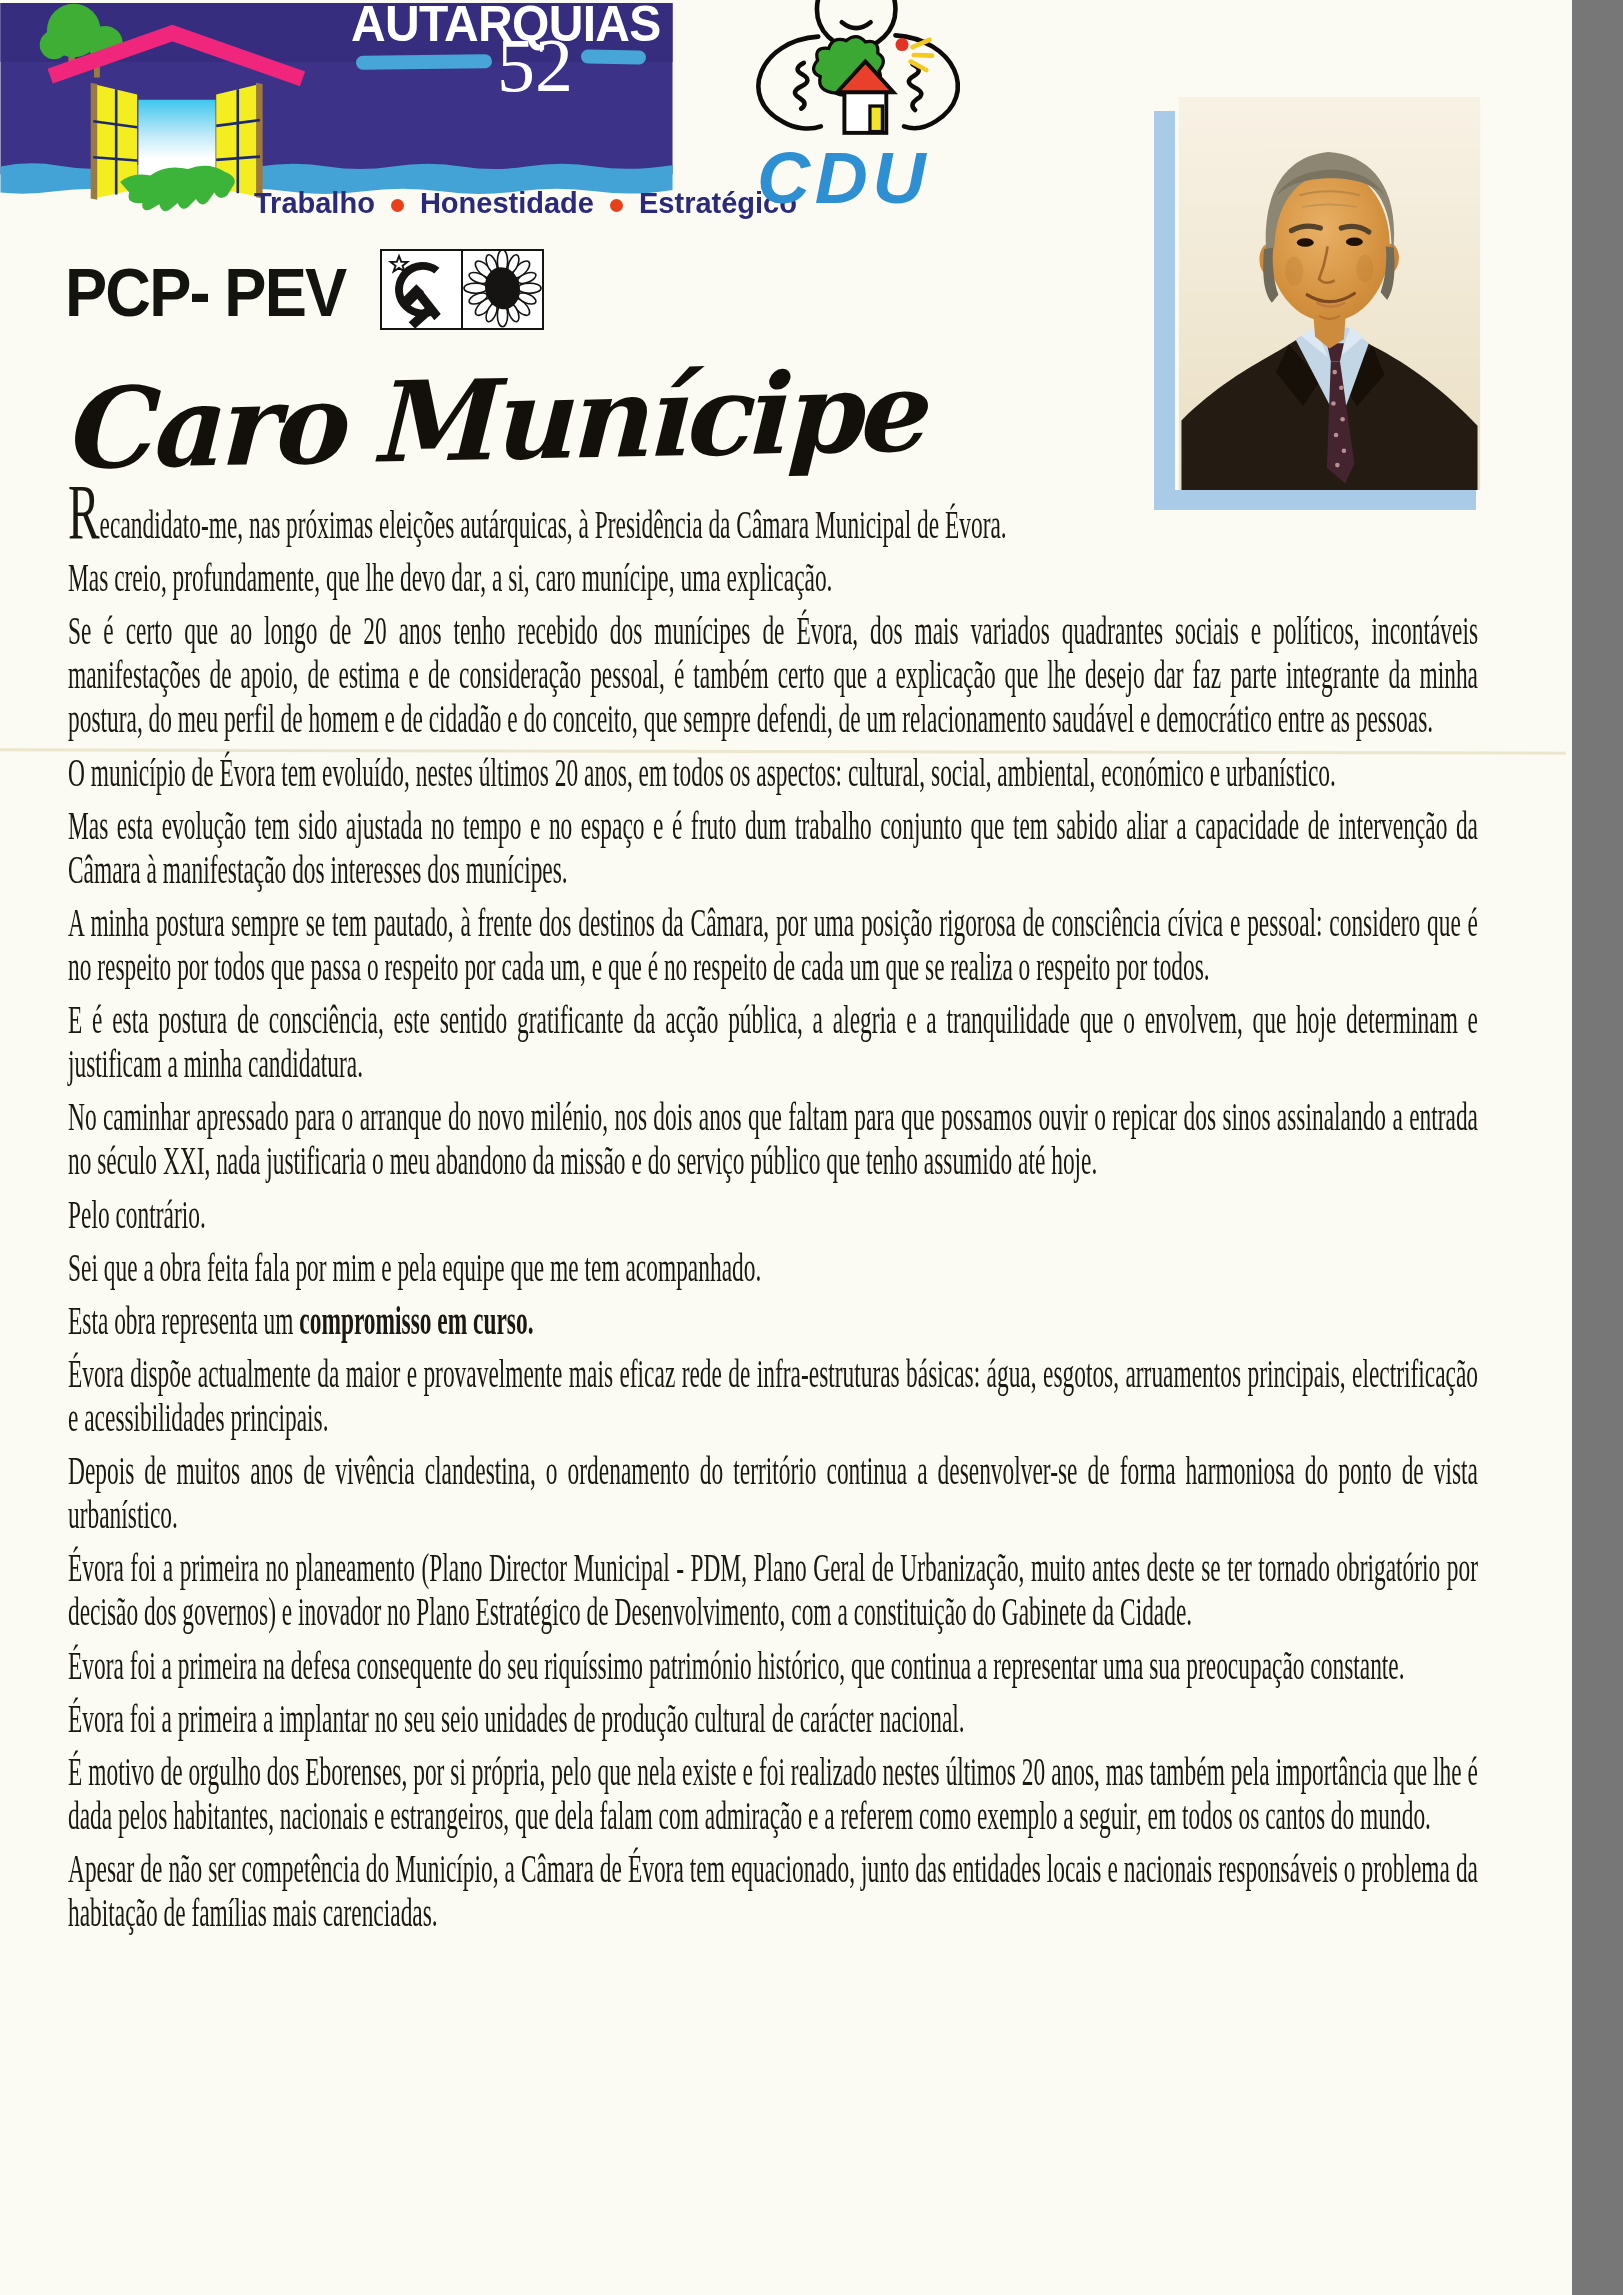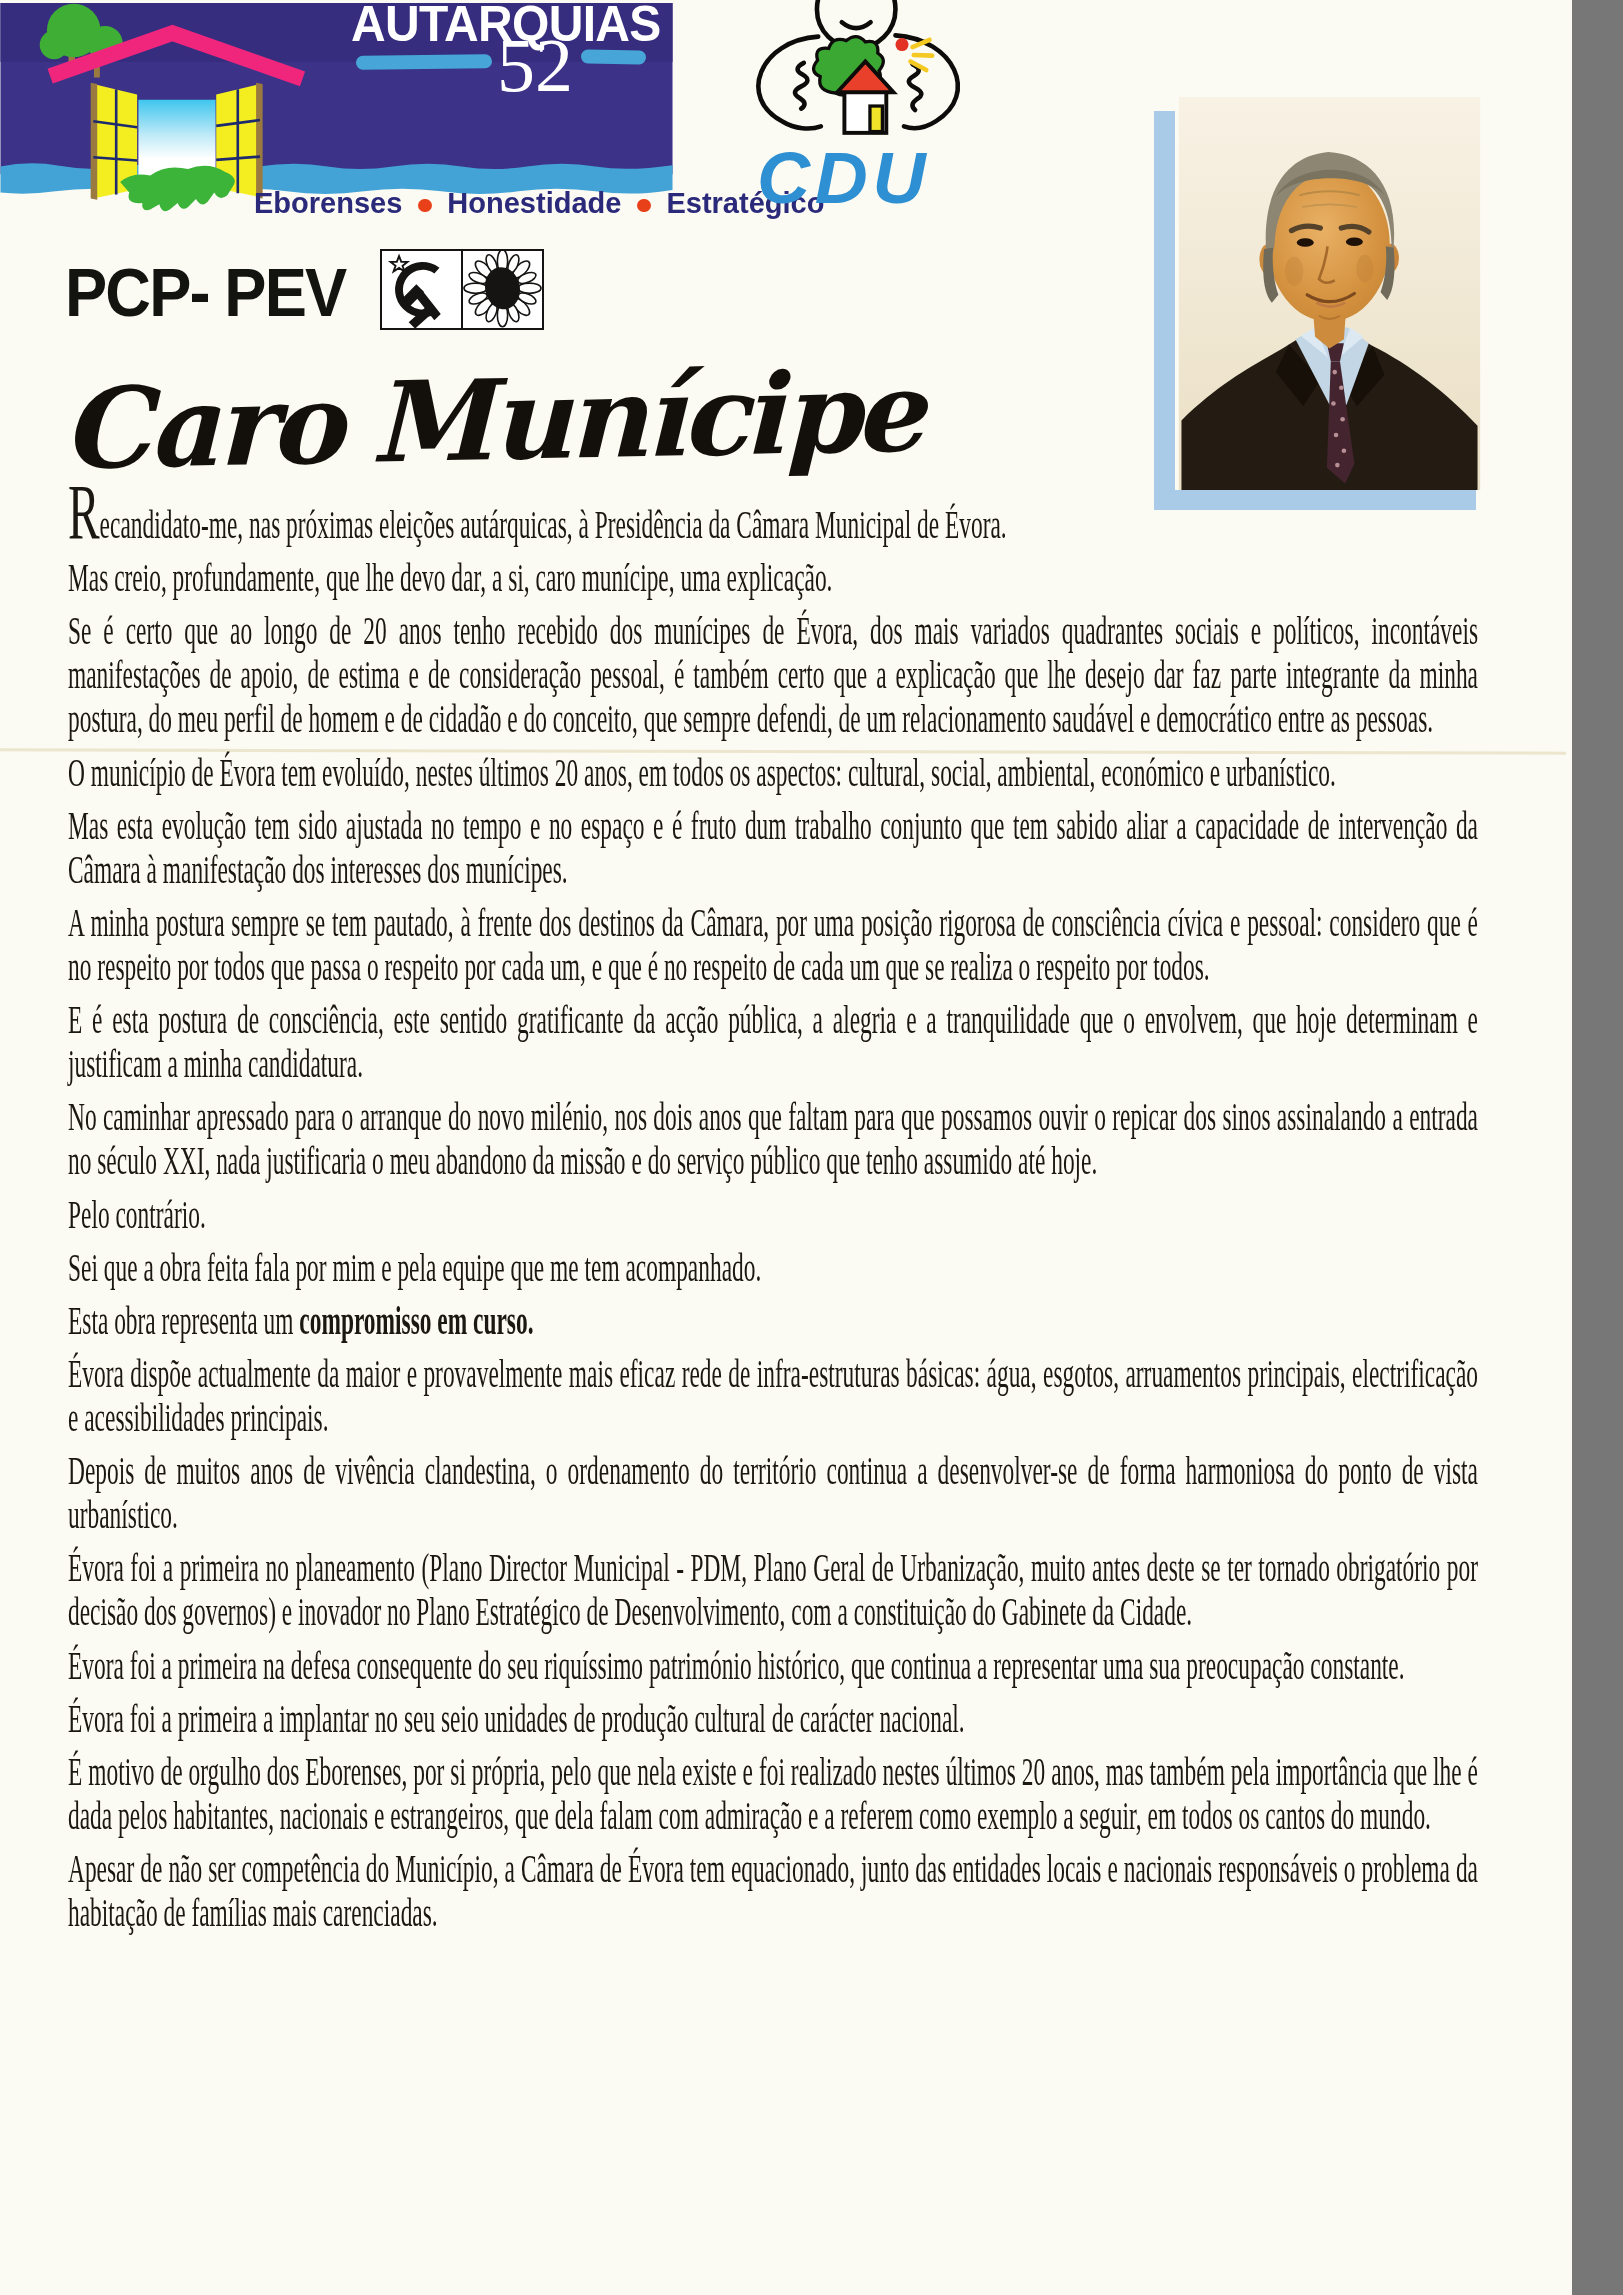--- a/index.html
+++ b/index.html
@@ -139,21 +139,21 @@
 
       <path fill="#3cb43a" d="M183,274 q18,-16 46,-10 q24,-18 58,-10 q30,-12 56,4 q20,8 14,20 l-10,16 q-12,10 -20,-4 l-10,14 q-10,10 -18,-4 l-12,12 q-10,8 -16,-6 l-12,10 q-12,8 -16,-8 l-14,8 q-14,4 -12,-10 q-26,2 -20,-16 Z"></path>
     </svg>
     <div class="autarquias">AUTARQUIAS</div>
     <div class="dash dash-left"></div>
     <div class="dash dash-right"></div>
     <div class="year97">52</div>
   </div>
 
   <div class="motto">
-    <span>Eborenses</span>
+    <span>Trabalho</span>
     <span class="dot"></span>
     <span>Honestidade</span>
     <span class="dot"></span>
     <span>Estratégico</span>
   </div>
 
   <div class="cdu-sketch">
     <svg width="275" height="144" viewBox="0 0 420 220">
       <g fill="none" stroke="#0e0c0a" stroke-width="7" stroke-linecap="round">
         <circle cx="208" cy="14" r="60"></circle>

